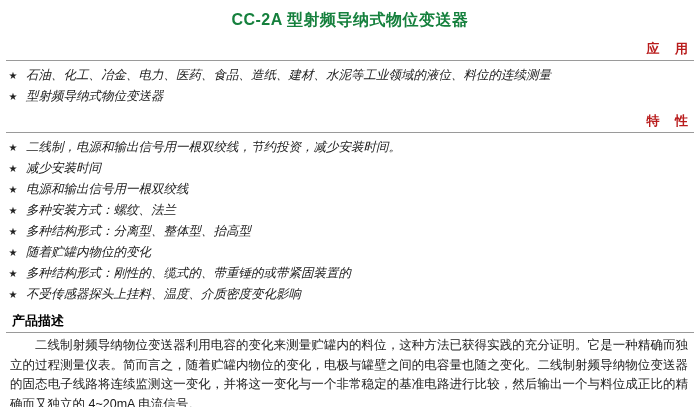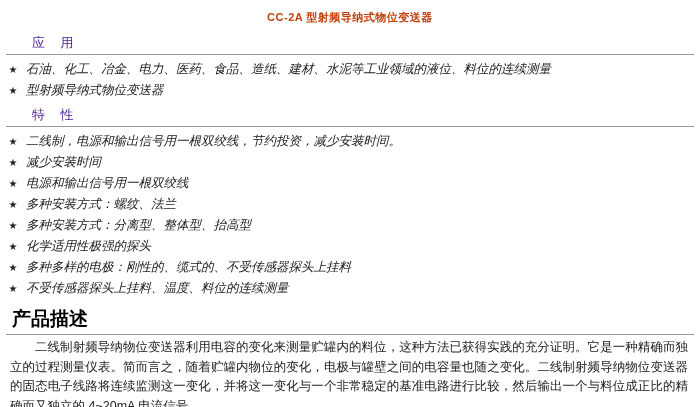--- a/index.html
+++ b/index.html
@@ -16,37 +16,38 @@
   }
   .page {
     position: relative;
     width: 700px;
     height: 407px;
     padding: 0;
     box-sizing: border-box;
   }
   .doc-title {
     text-align: center;
-    font-size: 11px;
+    font-size: 16px;
     font-weight: bold;
     letter-spacing: 0.5px;
     margin: 10px 0 8px 0;
-    color: #c2410c;
+    color: #15803d;
   }
   .section {
     margin: 0;
   }
   .section-head {
     font-size: 13px;
-    font-weight: normal;
-    color: #4c1d95;
+    font-weight: bold;
+    color: #b91c1c;
     padding: 1px 0 2px 26px;
     border-bottom: 1px solid #9a9a9a;
     letter-spacing: 6px;
     margin: 0 6px 0 6px;
+    text-align: right;
   }
   .bullets {
     list-style: none;
     margin: 0;
     padding: 4px 0 4px 0;
   }
   .bullets li {
     display: flex;
     align-items: flex-start;
     font-size: 12.5px;
@@ -59,21 +60,21 @@
     text-align: center;
     font-size: 10px;
     color: #222;
     line-height: 19px;
   }
   .btext {
     flex: 1 1 auto;
     font-style: italic;
   }
   .desc-head {
-    font-size: 19px;
+    font-size: 13px;
     font-weight: bold;
     color: #000000;
     padding: 1px 0 2px 6px;
     border-bottom: 1px solid #9a9a9a;
     margin: 2px 6px 0 6px;
   }
   .paras {
     padding: 3px 12px 0 10px;
   }
   .paras p {
@@ -120,33 +121,33 @@
       <li>
         <span class="star">★</span>
         <span class="btext">电源和输出信号用一根双绞线</span>
       </li>
       <li>
         <span class="star">★</span>
         <span class="btext">多种安装方式：螺纹、法兰</span>
       </li>
       <li>
         <span class="star">★</span>
-        <span class="btext">多种安装方式：分离型、整体型、抬高型</span>
+        <span class="btext">多种结构形式：分离型、整体型、抬高型</span>
       </li>
       <li>
         <span class="star">★</span>
-        <span class="btext">化学适用性极强的探头</span>
+        <span class="btext">随着贮罐内物位的变化</span>
       </li>
       <li>
         <span class="star">★</span>
-        <span class="btext">多种多样的电极：刚性的、缆式的、不受传感器探头上挂料</span>
+        <span class="btext">多种结构形式：刚性的、缆式的、带重锤的或带紧固装置的</span>
       </li>
       <li>
         <span class="star">★</span>
-        <span class="btext">不受传感器探头上挂料、温度、料位的连续测量</span>
+        <span class="btext">不受传感器探头上挂料、温度、介质密度变化影响</span>
       </li>
     </ul>
   </div>
 
   <div class="section">
     <div class="desc-head">产品描述</div>
     <div class="paras">
       <p>二线制射频导纳物位变送器利用电容的变化来测量贮罐内的料位，这种方法已获得实践的充分证明。它是一种精确而独立的过程测量仪表。简而言之，随着贮罐内物位的变化，电极与罐壁之间的电容量也随之变化。二线制射频导纳物位变送器的固态电子线路将连续监测这一变化，并将这一变化与一个非常稳定的基准电路进行比较，然后输出一个与料位成正比的精确而又独立的 4~20mA 电流信号。</p>
 
     </div>

